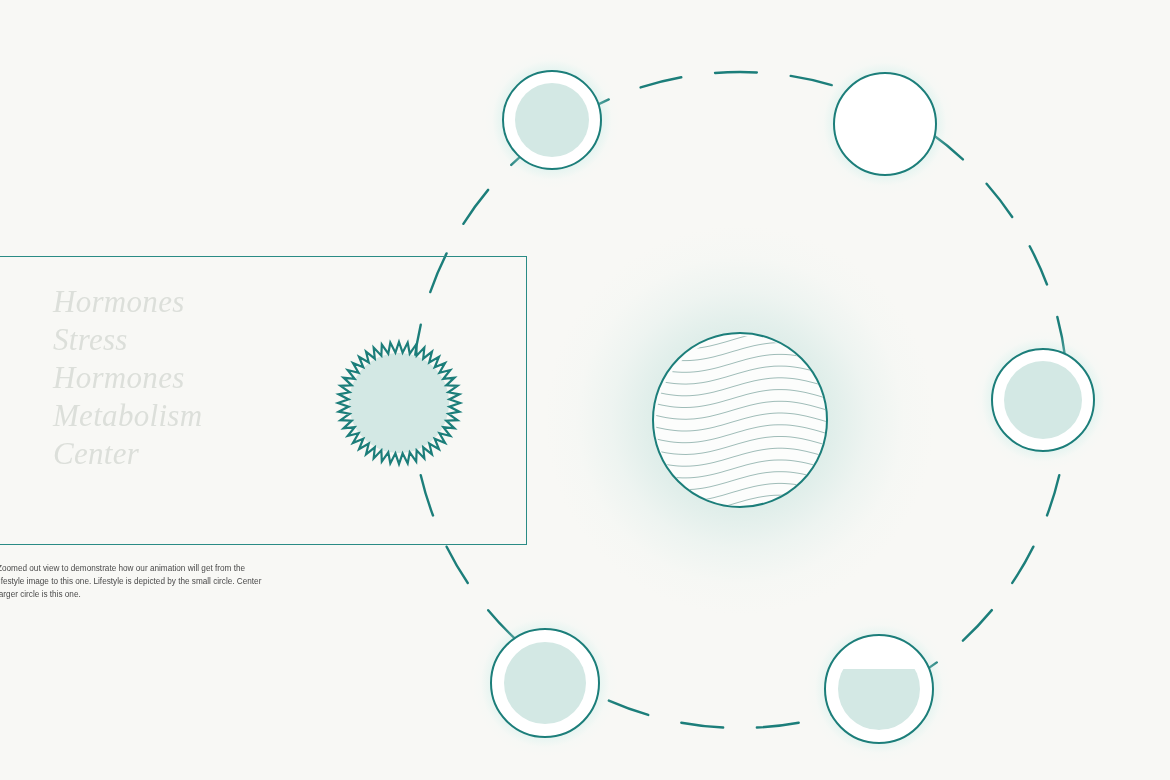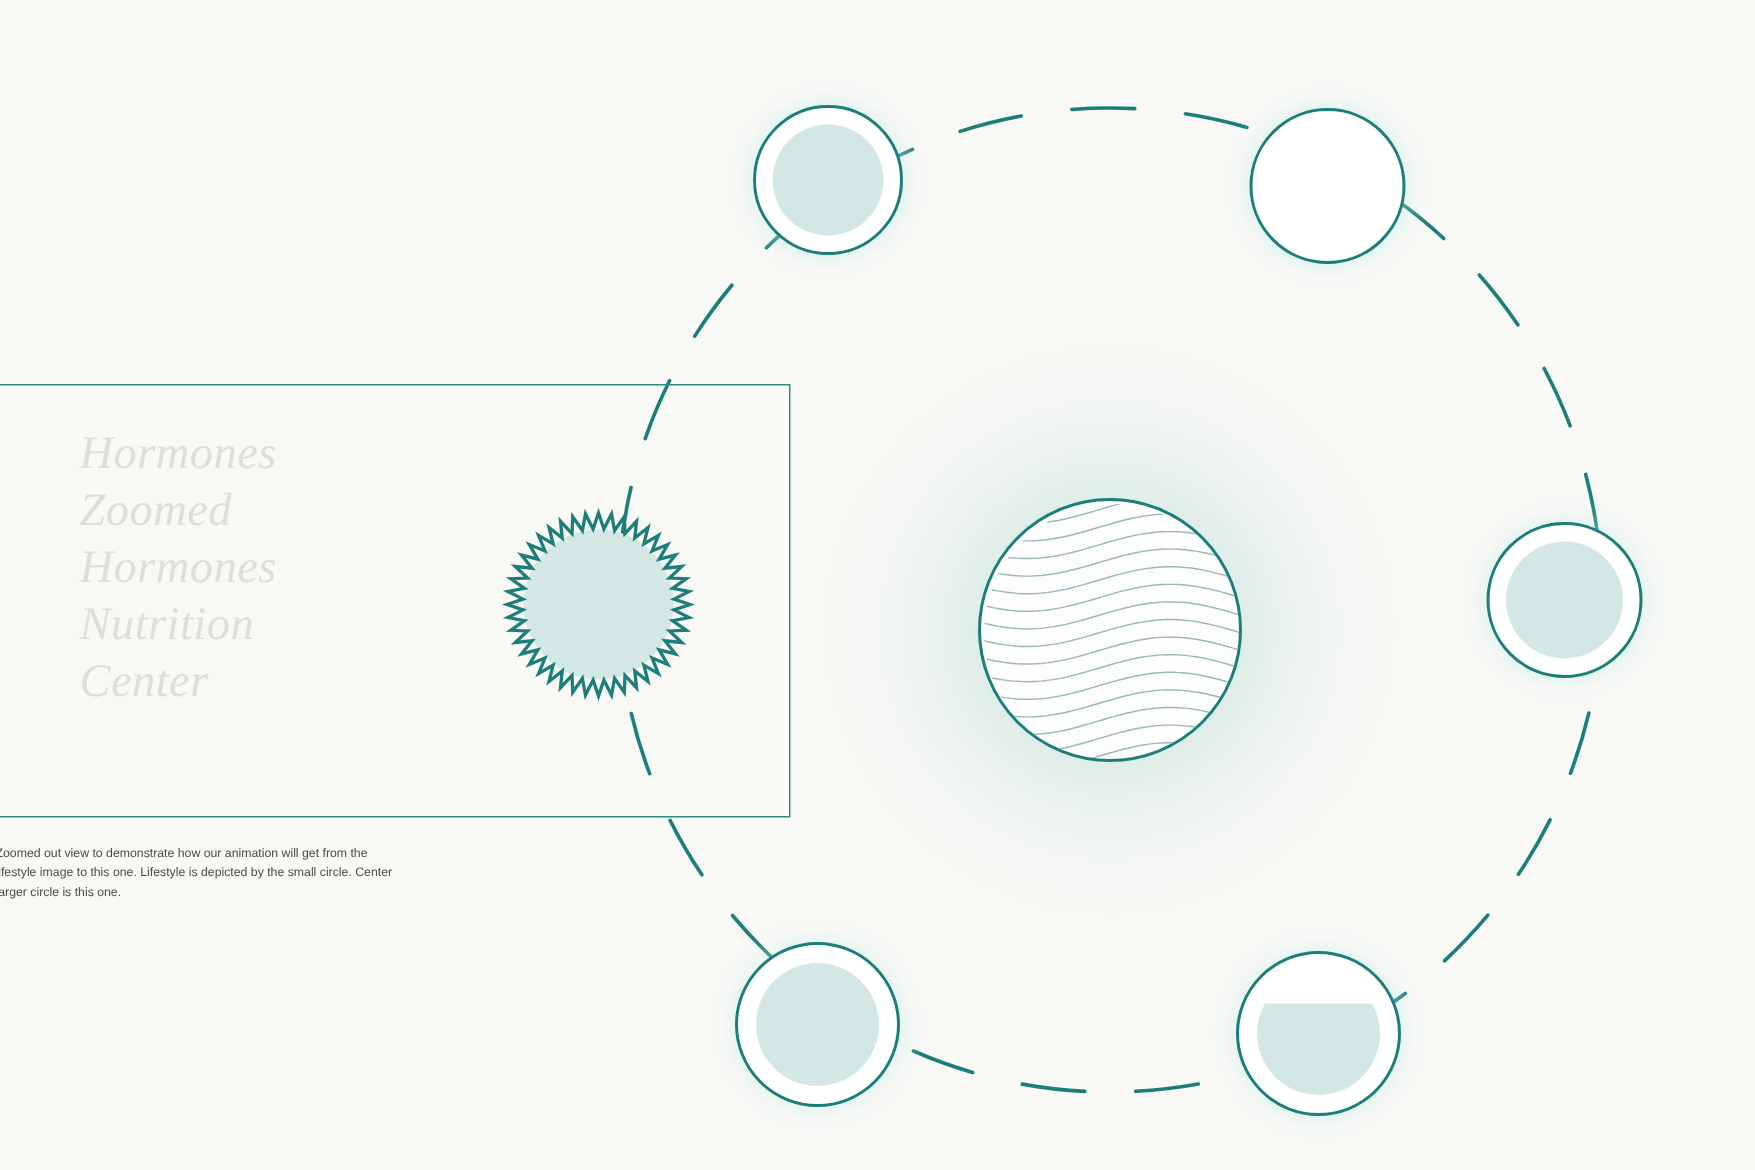--- a/index.html
+++ b/index.html
@@ -165,23 +165,23 @@
 
   <div class="center-glow"></div>
 
   <svg class="orbit-svg" viewBox="0 0 1170 780" xmlns="http://www.w3.org/2000/svg">
     <circle id="orbit-circle" cx="740" cy="400" r="328" fill="none" stroke="#1c7e7a" stroke-width="2.4" stroke-linecap="round" stroke-dasharray="42 34"></circle>
   </svg>
 
   <div class="panel">
     <ul class="panel-list">
       <li>Hormones</li>
-      <li>Zoomed</li>
+      <li>Stress</li>
       <li>Hormones</li>
-      <li>Nutrition</li>
+      <li>Metabolism</li>
       <li>Center</li>
     </ul>
   </div>
 
   <svg class="starburst" viewBox="0 0 132 132" xmlns="http://www.w3.org/2000/svg">
     <circle cx="66" cy="66" r="50" fill="#d3e8e4"></circle>
     <polygon id="starburst-poly" points="66.00,5.00 69.60,15.63 74.68,5.62 76.73,16.65 83.19,7.47 83.65,18.68 91.34,10.51 90.20,21.68 98.98,14.68 96.26,25.57 105.95,19.90 101.71,30.29 112.10,26.05 106.43,35.74 117.32,33.02 110.32,41.80 121.49,40.66 113.32,48.35 124.53,48.81 115.35,55.27 126.38,57.32 116.37,62.40 127.00,66.00 116.37,69.60 126.38,74.68 115.35,76.73 124.53,83.19 113.32,83.65 121.49,91.34 110.32,90.20 117.32,98.98 106.43,96.26 112.10,105.95 101.71,101.71 105.95,112.10 96.26,106.43 98.98,117.32 90.20,110.32 91.34,121.49 83.65,113.32 83.19,124.53 76.73,115.35 74.68,126.38 69.60,116.37 66.00,127.00 62.40,116.37 57.32,126.38 55.27,115.35 48.81,124.53 48.35,113.32 40.66,121.49 41.80,110.32 33.02,117.32 35.74,106.43 26.05,112.10 30.29,101.71 19.90,105.95 25.57,96.26 14.68,98.98 21.68,90.20 10.51,91.34 18.68,83.65 7.47,83.19 16.65,76.73 5.62,74.68 15.63,69.60 5.00,66.00 15.63,62.40 5.62,57.32 16.65,55.27 7.47,48.81 18.68,48.35 10.51,40.66 21.68,41.80 14.68,33.02 25.57,35.74 19.90,26.05 30.29,30.29 26.05,19.90 35.74,25.57 33.02,14.68 41.80,21.68 40.66,10.51 48.35,18.68 48.81,7.47 55.27,16.65 57.32,5.62 62.40,15.63" fill="none" stroke="#1c7e7a" stroke-width="2.2" stroke-linejoin="miter"></polygon>
   </svg>
 
   <div class="caption">Zoomed out view to demonstrate how our animation will get from the

